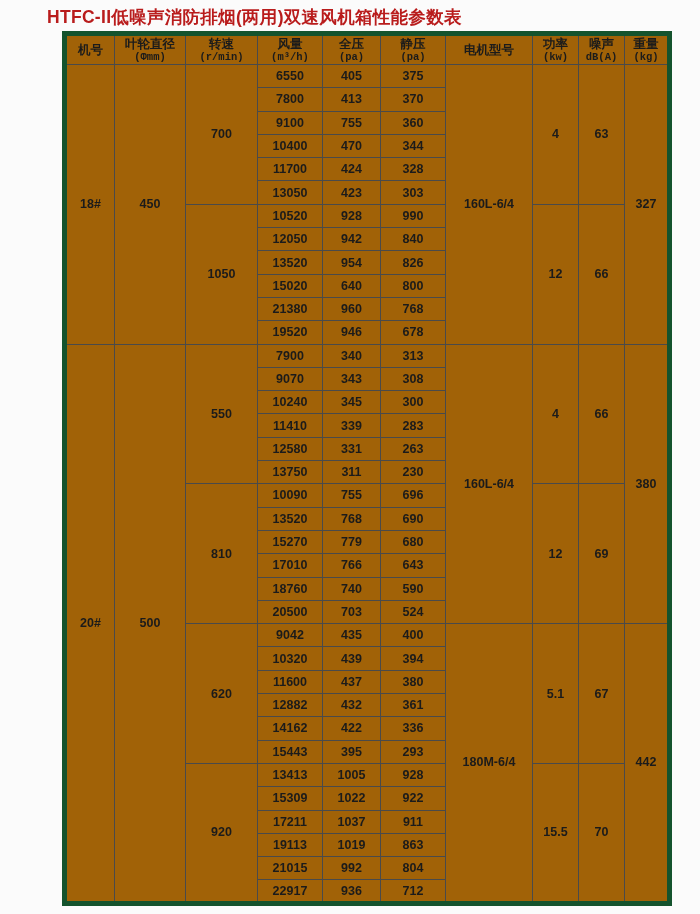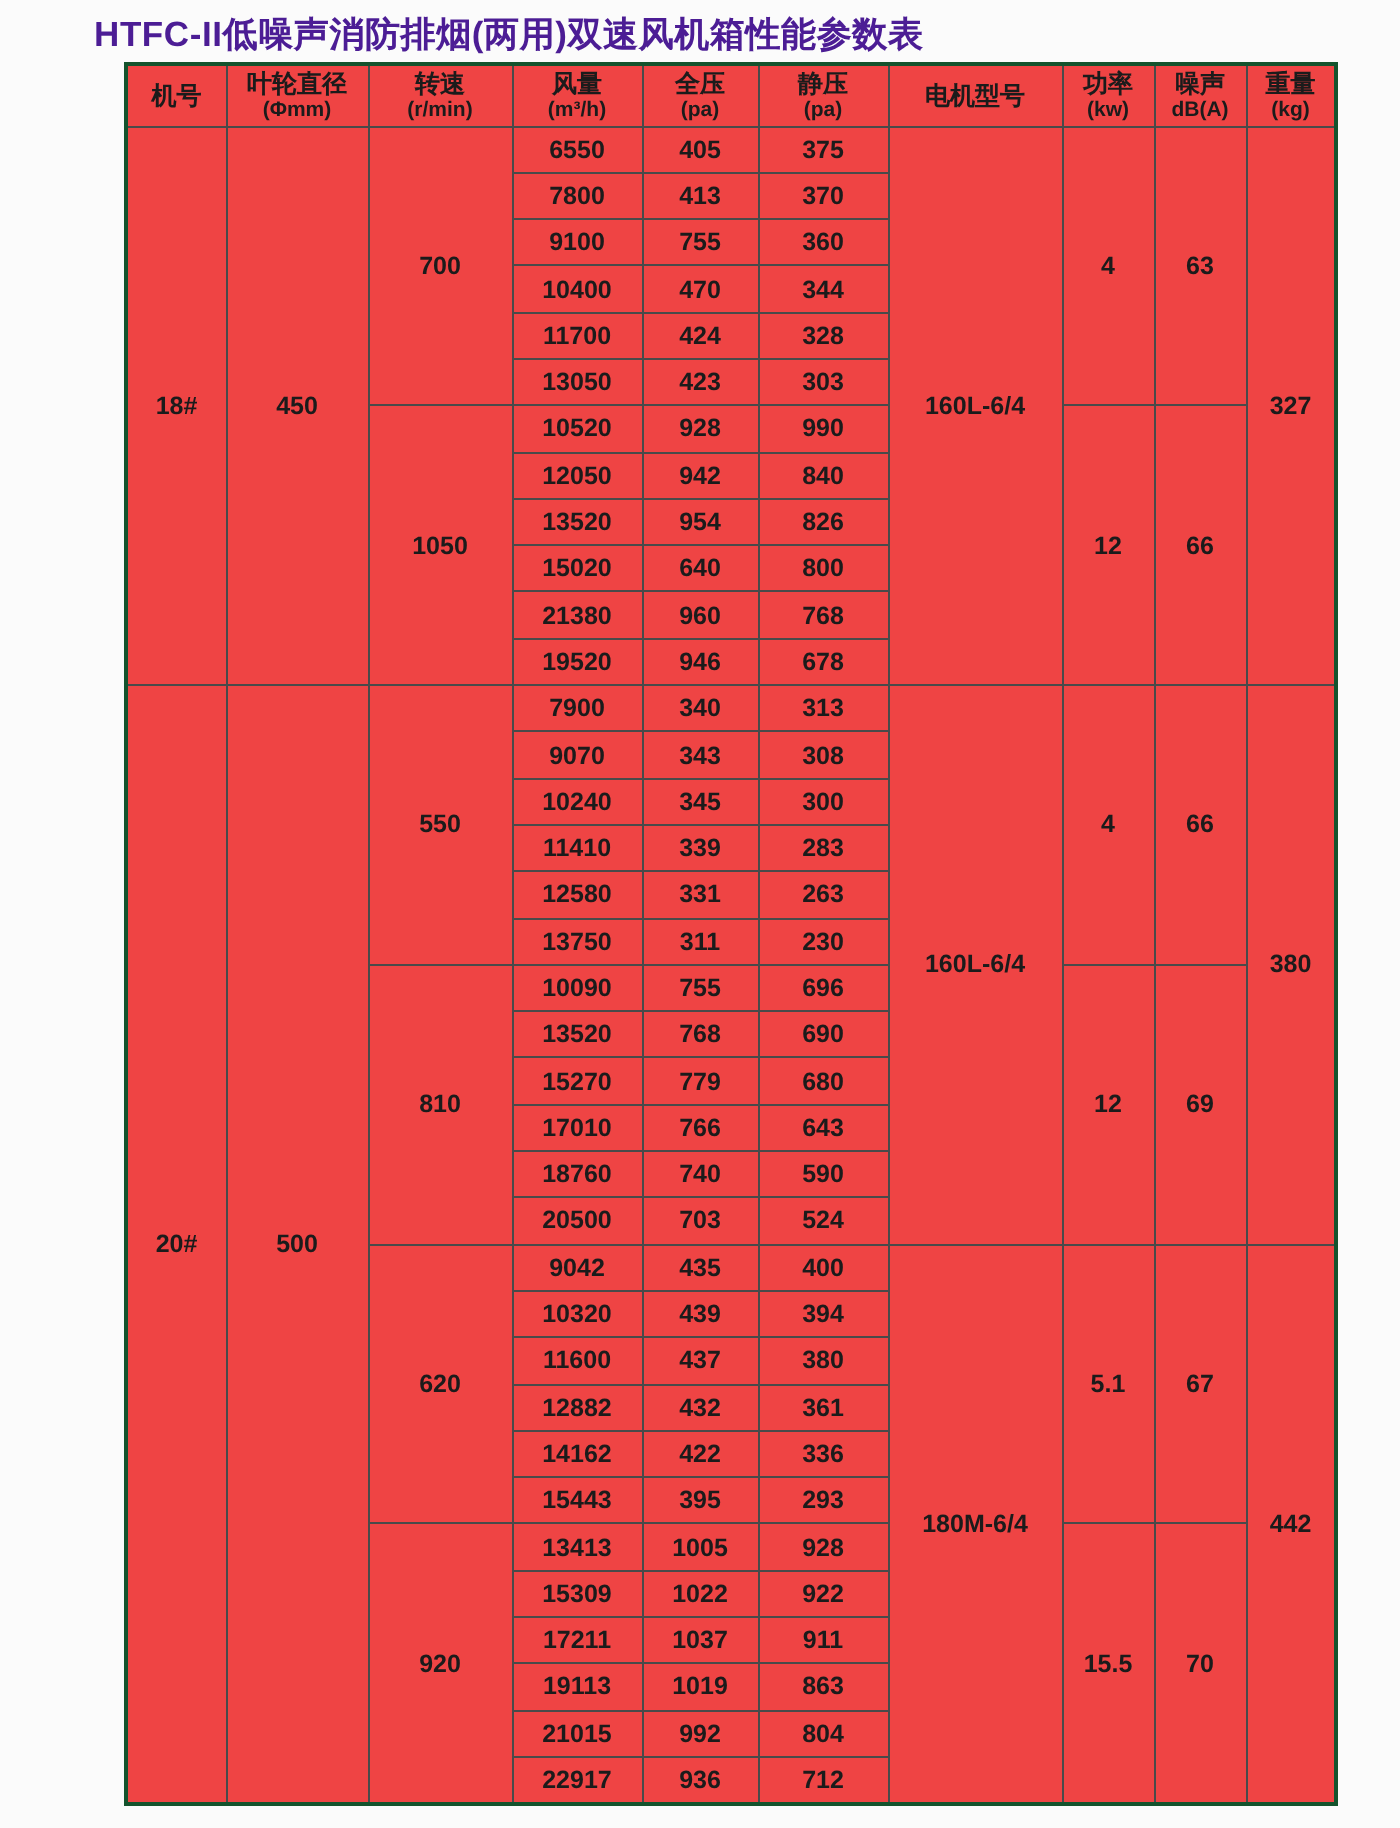--- a/index.html
+++ b/index.html
@@ -7,39 +7,39 @@
     width: 700px; height: 914px;
     background: #fbfbfb;
     font-family: "Liberation Sans", "DejaVu Sans", sans-serif;
     color: #1b1b1b;
     position: relative;
     overflow: hidden;
   }
   .title {
     position: absolute; left: 47px; top: 5px;
     font-size: 17.5px; font-weight: bold; letter-spacing: 0.3px;
-    color: #4c1d95; white-space: nowrap;
+    color: #b91c1c; white-space: nowrap;
   }
   table.spec {
     position: absolute; left: 62px; top: 31px;
     width: 605px;
     border-collapse: collapse; table-layout: fixed;
-    border: 2px solid #14532d;
-    background: #ef4444;
+    border: 5px solid #14532d;
+    background: #a16207;
     padding-left: 20px;
   }
   th, td {
     border: 1px solid #4a4a4a;
     text-align: center; vertical-align: middle;
     padding: 0; overflow: hidden;
     font-weight: bold; color: #1b1b1b;
   }
   thead tr { height: 31px; }
   th .h1 { display: block; font-size: 12.5px; line-height: 14px; }
-  th .h2 { display: block; font-size: 10.5px; line-height: 12px; }
+  th .h2 { display: block; font-size: 10.5px; line-height: 12px; font-family: Liberation Mono, monospace; }
   th .h2:empty { display: none; }
   tbody tr { height: 23.3px; }
   td { font-size: 12.5px; }
 </style>
 </head>
 <body>
 
 <div class="title">HTFC-II低噪声消防排烟(两用)双速风机箱性能参数表</div>
 
 <table class="spec">

